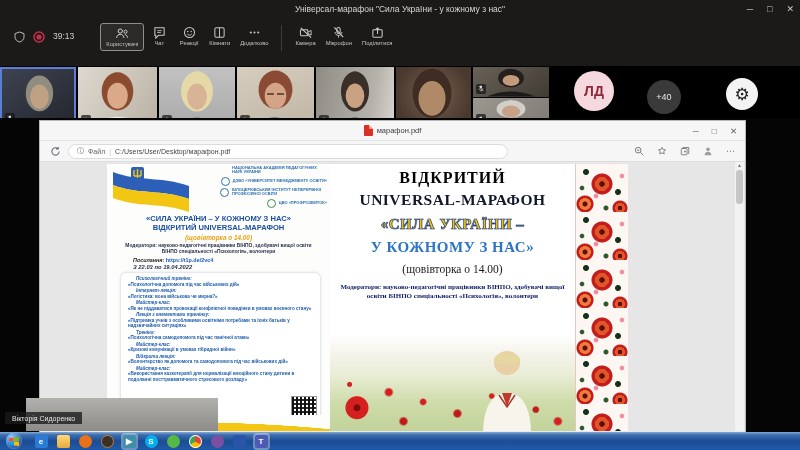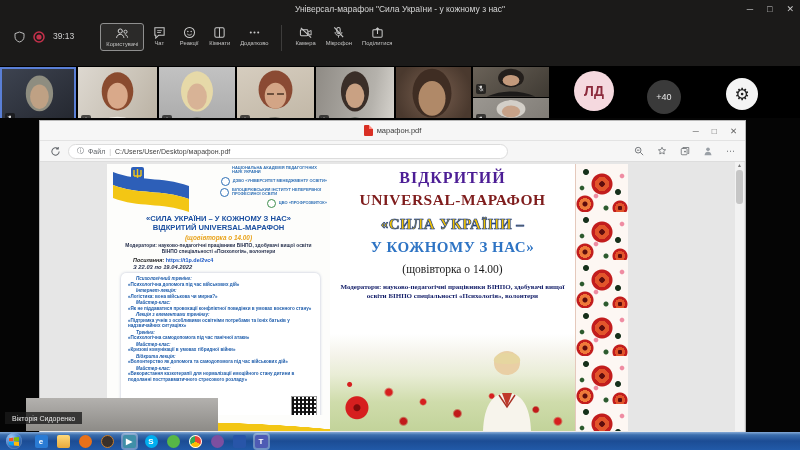--- a/index.html
+++ b/index.html
@@ -108,22 +108,22 @@
   .ev i{display:block;font-size:4.6px;font-weight:bold;font-style:italic;color:#1d5cab;padding-left:8px;line-height:1.2}
   .ev span{display:block;font-size:4.6px;font-weight:bold;color:#1d5cab;line-height:1.2}
   .qr{position:absolute;right:3px;bottom:3px;width:26px;height:26px;border:1px solid #999;background:
     repeating-linear-gradient(0deg,rgba(17,17,17,.9) 0 2px,transparent 2px 4px),
     repeating-linear-gradient(90deg,#111 0 2px,#fff 2px 4px)}
   .fband{position:absolute;left:0;bottom:0;width:100%;height:16px;
     background:radial-gradient(130% 190% at 20% 210%,#fdfdfd 38%,#2f6fc0 39% 55%,#f3c614 56% 88%,#fdfdfb 89%)}
 
   .pright{position:relative;width:245px;height:100%;background:#fff;overflow:hidden;
     font-family:"Liberation Serif",serif;text-align:center}
-  .r1{font-size:16px;font-weight:bold;color:#4c1d95;letter-spacing:1px;margin-top:5px}
-  .r2{font-size:15.5px;font-weight:bold;color:#7f1d1d;letter-spacing:.5px;margin-top:4px}
+  .r1{font-size:16px;font-weight:bold;color:#000000;letter-spacing:1px;margin-top:5px}
+  .r2{font-size:15.5px;font-weight:bold;color:#0f172a;letter-spacing:.5px;margin-top:4px}
   .r3{font-size:15px;font-weight:bold;color:#f2c200;-webkit-text-stroke:.6px #1d3f8f;
     text-shadow:0 0 1px #1d3f8f;letter-spacing:.5px;margin-top:7px}
   .r4{font-size:15px;font-weight:bold;color:#2e74c4;letter-spacing:.5px;margin-top:6px}
   .rs{font-size:11.5px;color:#1a1a1a;margin-top:7px}
   .rm{font-size:7px;font-weight:bold;color:#17226b;margin:8px 8px 0;line-height:1.35;
     font-family:"Liberation Serif",serif}
   .photo{position:absolute;left:0;bottom:0;width:100%;height:97px;background-image:
     radial-gradient(circle at 11% 76%,#7e0b0b 3px,#d61f1f 4px 11px,transparent 12px),
     radial-gradient(circle at 24% 60%,#d61f1f 3px,transparent 5px),
     radial-gradient(circle at 38% 70%,#d61f1f 2.5px,transparent 4px),

